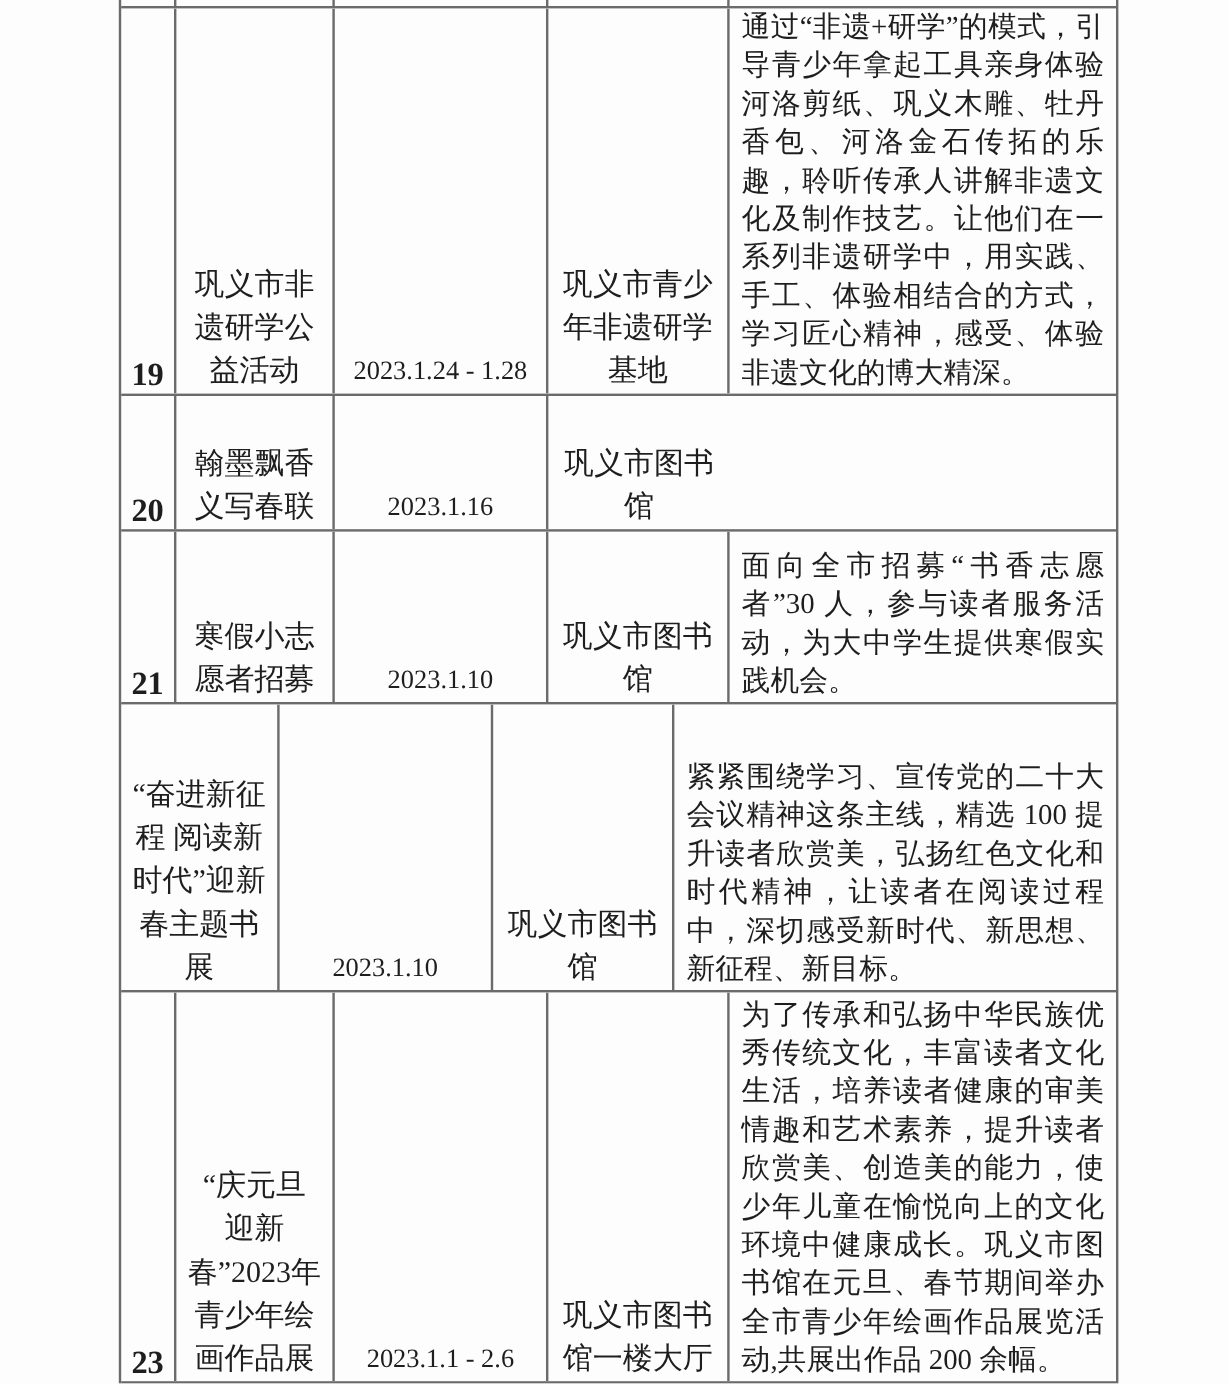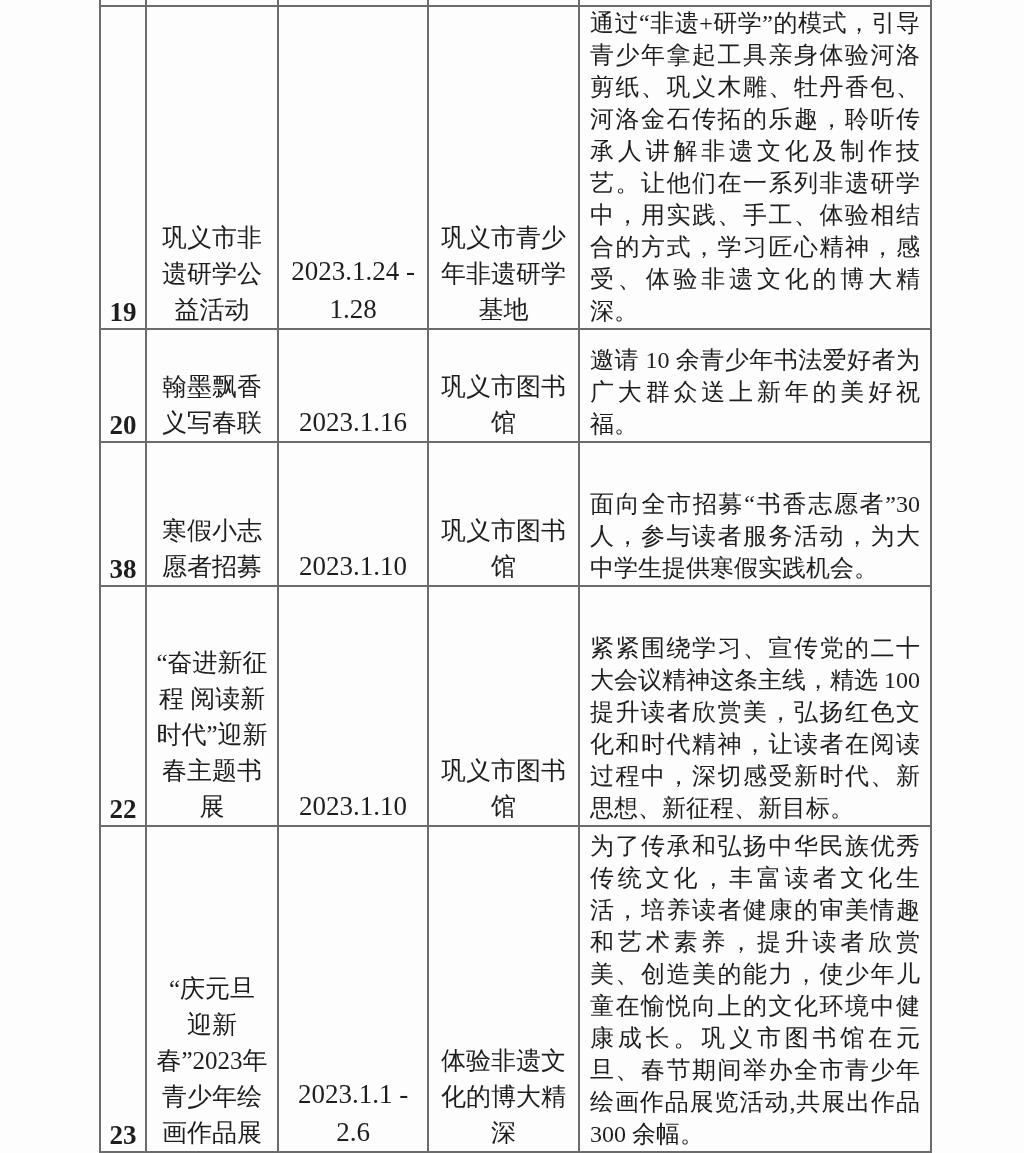--- a/index.html
+++ b/index.html
@@ -33,21 +33,21 @@
   .pre-row{height:7px;}
   .cell{
     border-right:2px solid var(--border);
     display:flex; align-items:flex-end; justify-content:center;
     text-align:center;
     overflow:hidden;
   }
   .cell:last-child{border-right:none;}
   .col-no{width:46px; font-size:27px;font-weight:bold;}
   .col-name{width:132px; font-size:25px; line-height:36px; padding:0 8px;}
-  .col-date{width:150px; font-size:27px; line-height:38px; padding:0 10px;}
+  .col-date{width:178px; font-size:22px; line-height:38px; padding:0 10px;}
   .col-loc{width:151px; font-size:25px; line-height:36px; padding:0 8px;}
   .col-desc{
     flex:1;
     font-size:24px; line-height:32px;
     padding:1px 10px;
     text-align:justify;
     text-align-last:left;
     justify-content:flex-start;
   }
   .col-desc .txt{width:100%;}
@@ -88,47 +88,41 @@
       </div>
     <div class="cell col-name">
         <span class="txt">翰墨飘香义写春联</span>
       </div>
     <div class="cell col-date">
         <span class="txt">2023.1.16</span>
       </div>
     <div class="cell col-loc">
         <span class="txt">巩义市图书馆</span>
       </div>
-    <div class="cell col-desc">
-        <span class="txt">邀请 10 余青少年书法爱好者为广大群众送上新年的美好祝福。</span>
-      </div>
   </div>
 
   <div class="row" style="height: 144px;">
     <div class="cell col-no">
-        <span class="txt">38</span>
+        <span class="txt">21</span>
       </div>
     <div class="cell col-name">
         <span class="txt">寒假小志愿者招募</span>
       </div>
     <div class="cell col-date">
         <span class="txt">2023.1.10</span>
       </div>
     <div class="cell col-loc">
         <span class="txt">巩义市图书馆</span>
       </div>
     <div class="cell col-desc">
         <span class="txt">面向全市招募“书香志愿者”30 人，参与读者服务活动，为大中学生提供寒假实践机会。</span>
       </div>
   </div>
 
   <div class="row" style="height: 240px;">
-    <div class="cell col-no">
-        <span class="txt">22</span>
-      </div>
     <div class="cell col-name">
         <span class="txt">“奋进新征程 阅读新时代”迎新春主题书展</span>
       </div>
     <div class="cell col-date">
         <span class="txt">2023.1.10</span>
       </div>
     <div class="cell col-loc">
         <span class="txt">巩义市图书馆</span>
       </div>
     <div class="cell col-desc">
@@ -140,19 +134,19 @@
     <div class="cell col-no">
         <span class="txt">23</span>
       </div>
     <div class="cell col-name">
         <span class="txt">“庆元旦 迎新春”2023年青少年绘画作品展</span>
       </div>
     <div class="cell col-date">
         <span class="txt">2023.1.1 - 2.6</span>
       </div>
     <div class="cell col-loc">
-        <span class="txt">体验非遗文化的博大精深</span>
+        <span class="txt">巩义市图书馆一楼大厅</span>
       </div>
     <div class="cell col-desc">
-        <span class="txt">为了传承和弘扬中华民族优秀传统文化，丰富读者文化生活，培养读者健康的审美情趣和艺术素养，提升读者欣赏美、创造美的能力，使少年儿童在愉悦向上的文化环境中健康成长。巩义市图书馆在元旦、春节期间举办全市青少年绘画作品展览活动,共展出作品 300 余幅。</span>
+        <span class="txt">为了传承和弘扬中华民族优秀传统文化，丰富读者文化生活，培养读者健康的审美情趣和艺术素养，提升读者欣赏美、创造美的能力，使少年儿童在愉悦向上的文化环境中健康成长。巩义市图书馆在元旦、春节期间举办全市青少年绘画作品展览活动,共展出作品 200 余幅。</span>
       </div>
   </div>
 </div>
 
 </body></html>

